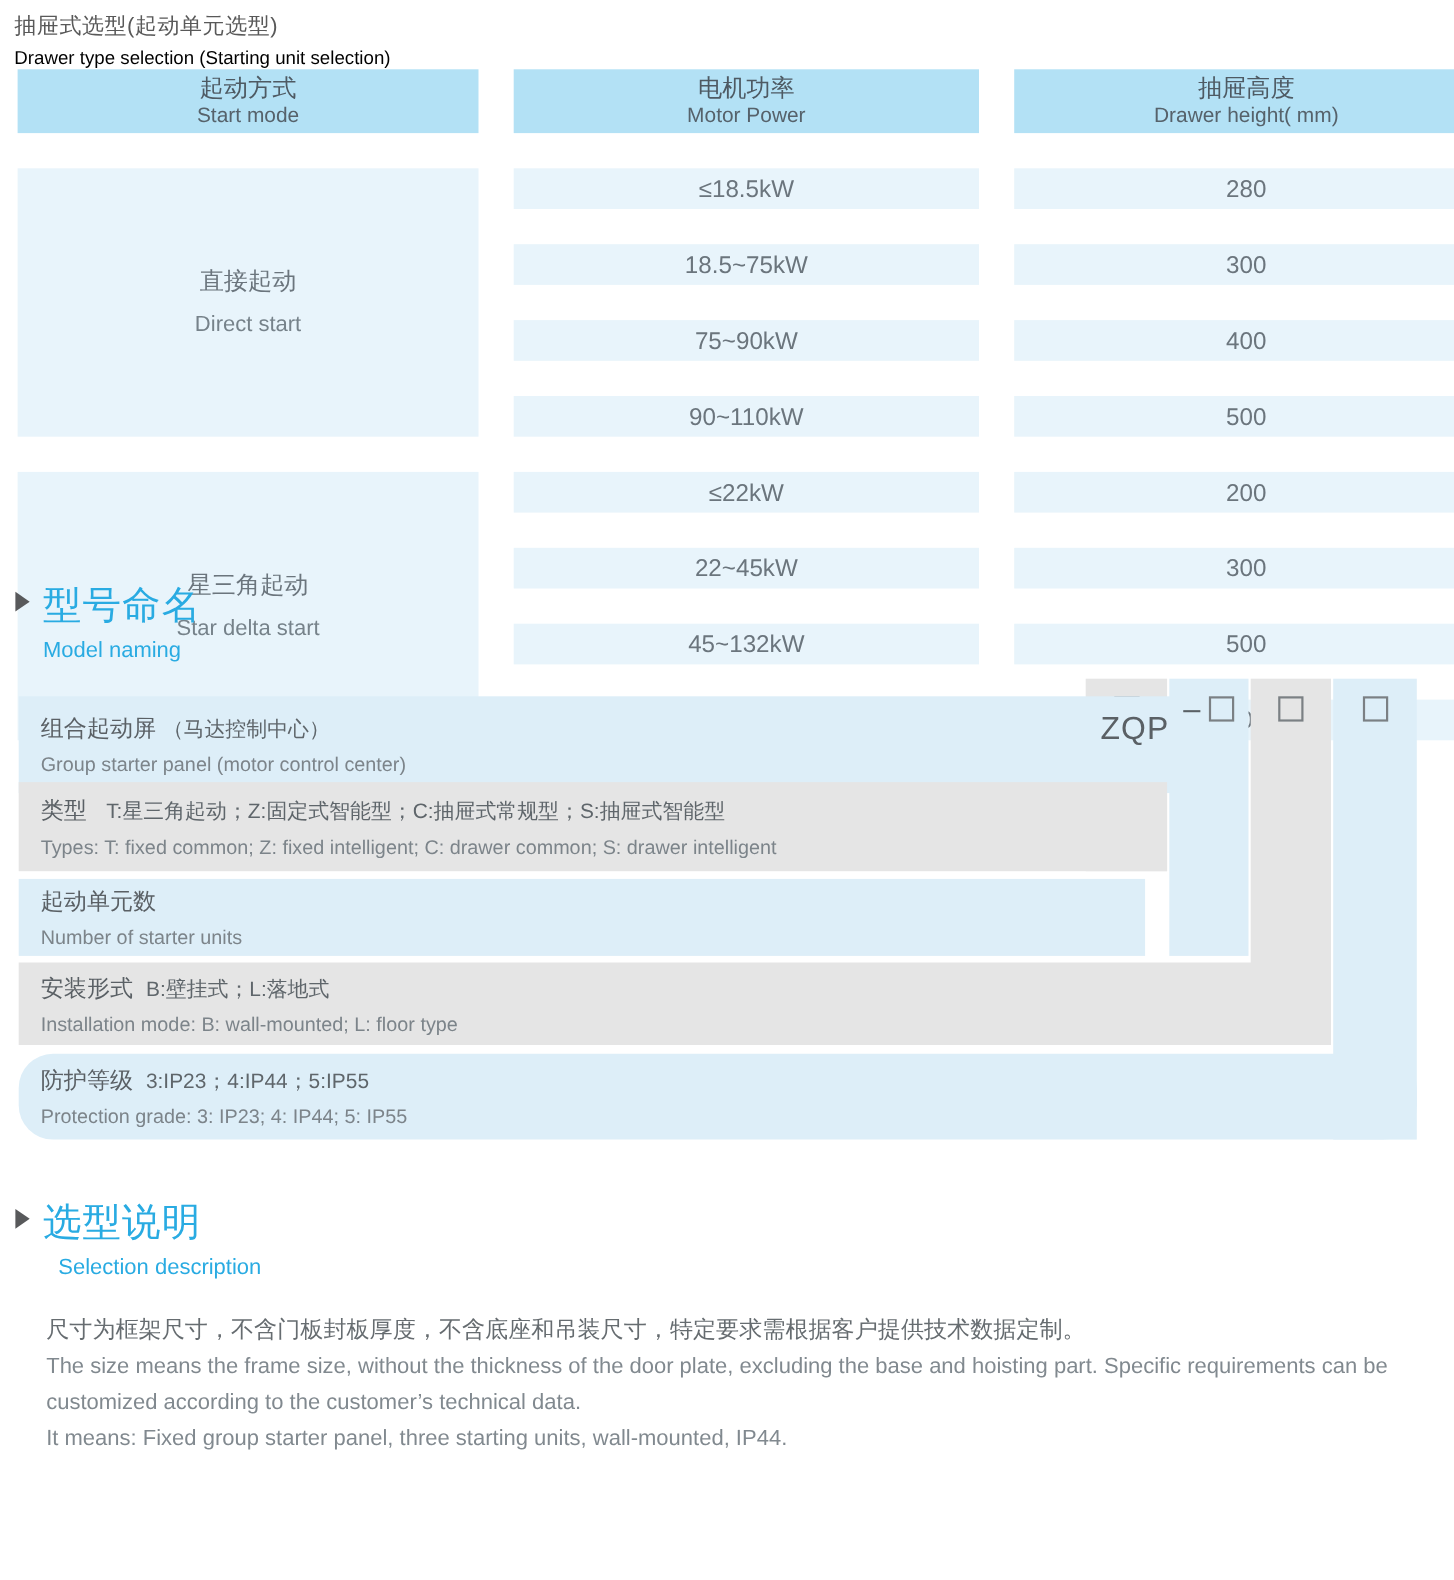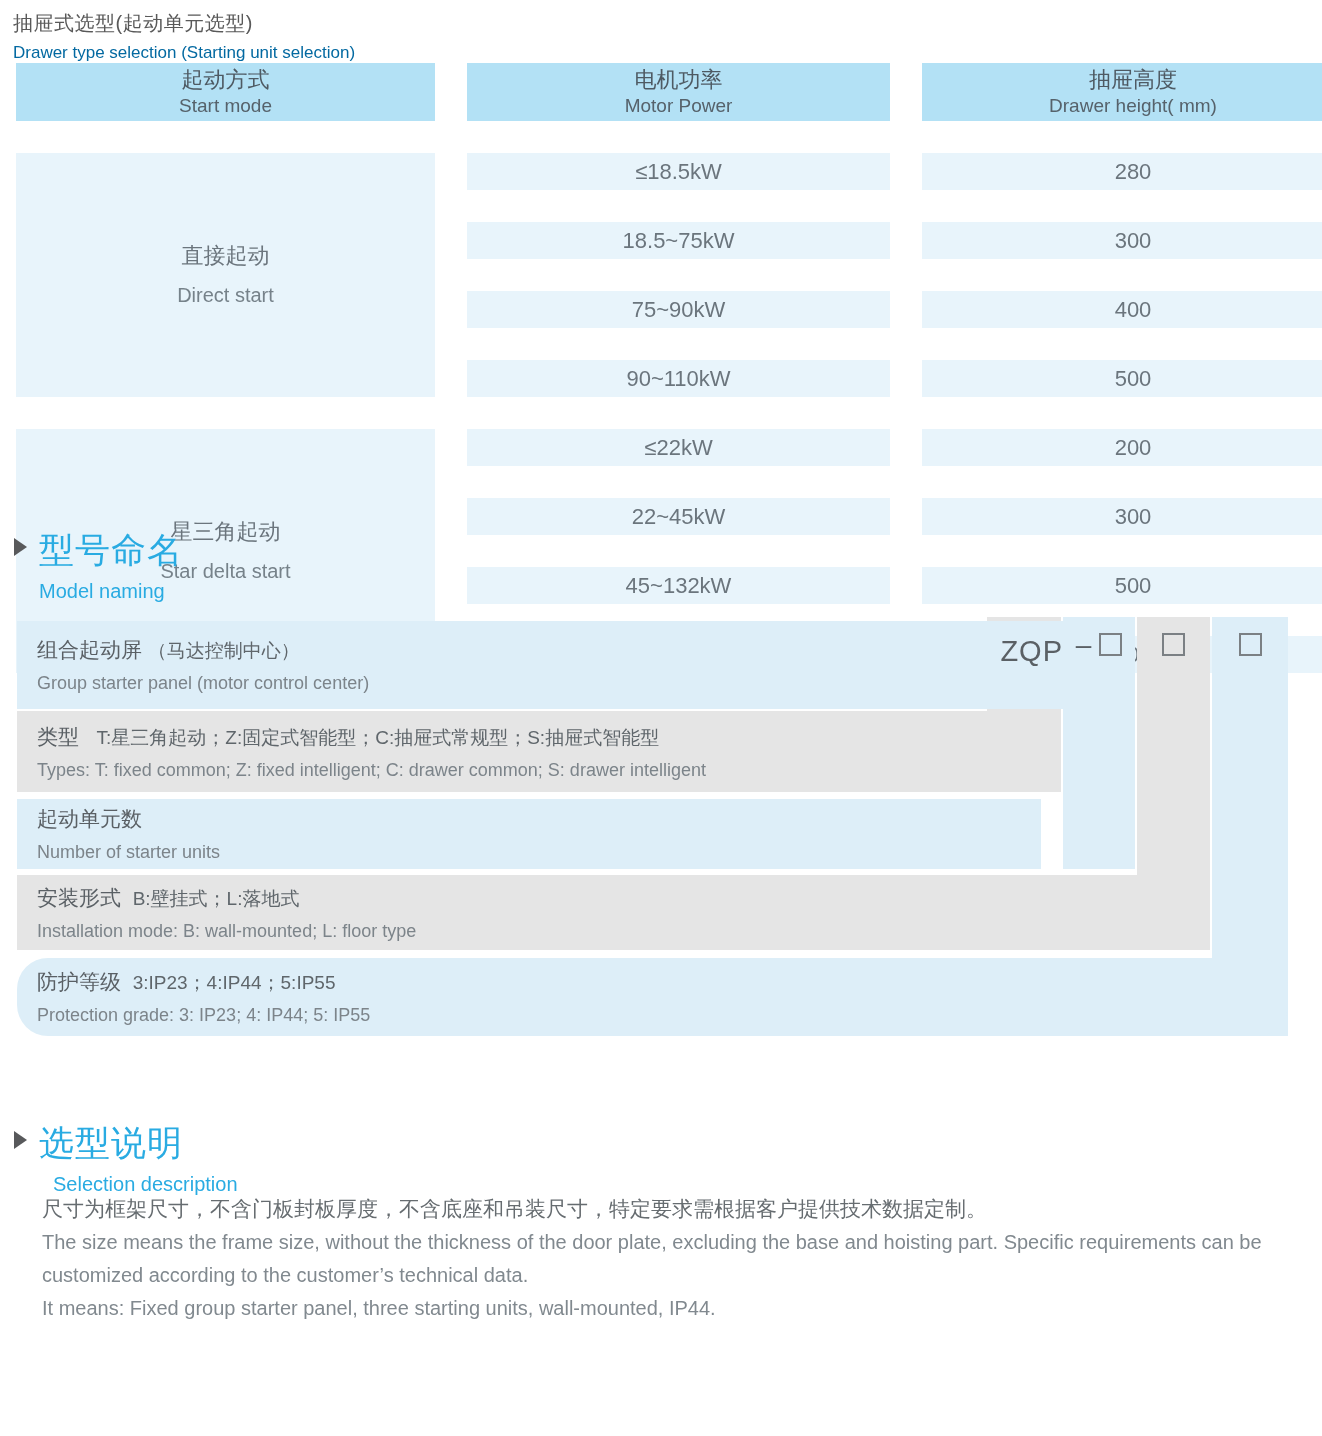--- a/index.html
+++ b/index.html
@@ -16,21 +16,21 @@
   html,body{background:#fff;}
   body{
     position:relative;
     width:1322px;height:1436px;
     font-family:"Liberation Sans","DejaVu Sans",sans-serif;
     overflow:hidden;
   }
   
   .doc-title{position:absolute;left:13px;top:10px;}
   .doc-title .zh{font-size:20px;color:#595959;letter-spacing:.5px;}
-  .doc-title .en{font-size:17px;color:#0369a1;margin-top:6px;}
+  .doc-title .en{font-size:17px;color:#000000;margin-top:6px;}
 
   
   .sel-table{
     position:absolute;left:16px;top:63px;width:1302px;
     display:grid;
     grid-template-columns:419px 423px 422px;
     grid-template-rows:58px repeat(8,37px);
     column-gap:3px;row-gap:4px;gap:32px;
   }
   .cell{
@@ -48,21 +48,21 @@
   .section-head{position:absolute;display:flex;align-items:flex-start;}
   .tri{
     width:0;height:0;margin-top:11px;
     border-top:9px solid transparent;border-bottom:9px solid transparent;
     border-left:13px solid var(--ink-dark);
   }
   .section-head .txt{margin-left:12px;}
   .section-head .zh{font-size:35px;color:var(--accent);letter-spacing:1px;}
   .section-head .en{font-size:20px;color:var(--accent);margin-top:6px;}
   .h1{left:14px;top:527px;}
-  .h2{left:14px;top:1088px;margin-top:32px;}
+  .h2{left:14px;top:1088px;}
   .h2 .en{margin-left:14px;}
 
   
   .naming{position:absolute;left:17px;top:617px;width:1271px;height:419px;}
   .naming .band,.naming .strip{position:absolute;}
   .band{
     left:0;display:flex;flex-direction:column;justify-content:center;
     padding-left:20px;
   }
   .band .zh{font-size:21px;color:#5a6065;}
@@ -151,21 +151,21 @@
     <span class="dash">–</span>
     <span class="code-box"></span>
   </div>
   <div class="strip gray" style="left:1120px;width:73px;height:333px;">
     <span class="code-box"></span>
   </div>
   <div class="strip blue" style="left:1195px;width:76px;height:419px;">
     <span class="code-box"></span>
   </div>
 
-  <div class="band blue" style="top:4px;height:88px;width:1052px;">
+  <div class="band blue" style="top:16px;height:88px;width:1052px;">
     <div class="zh">
       <span>组合起动屏</span>
       <span class="detail">（马达控制中心）</span>
     </div>
     <div class="en">Group starter panel (motor control center)</div>
     <span class="zqp">ZQP</span>
   </div>
 
   <div class="band gray" style="top:94px;height:81px;width:1044px;">
     <div class="zh">

